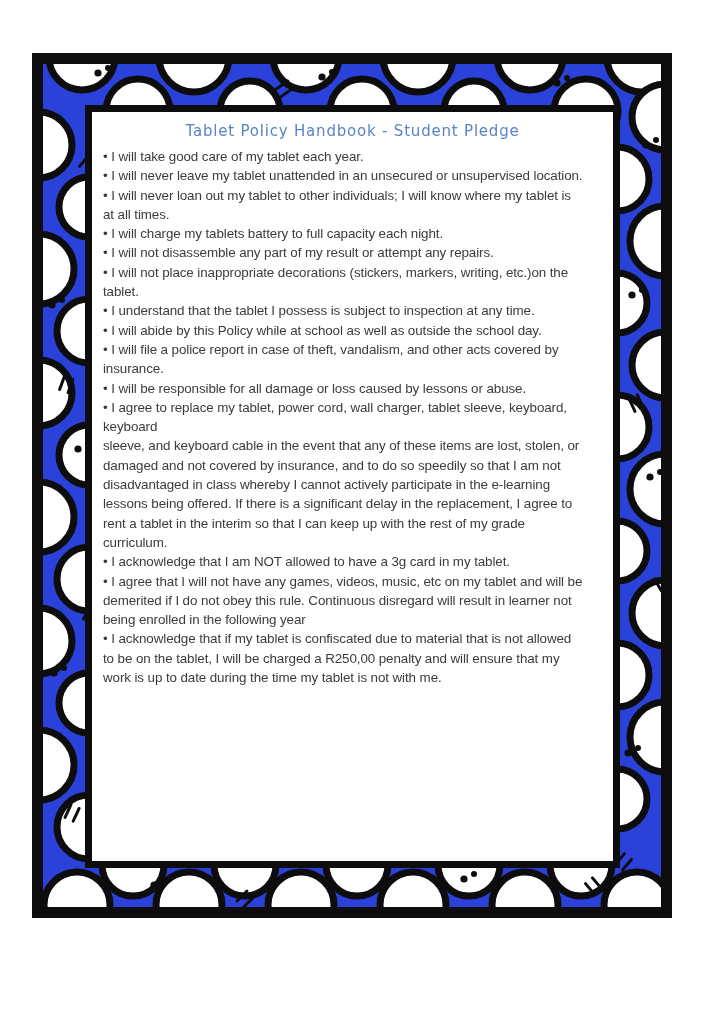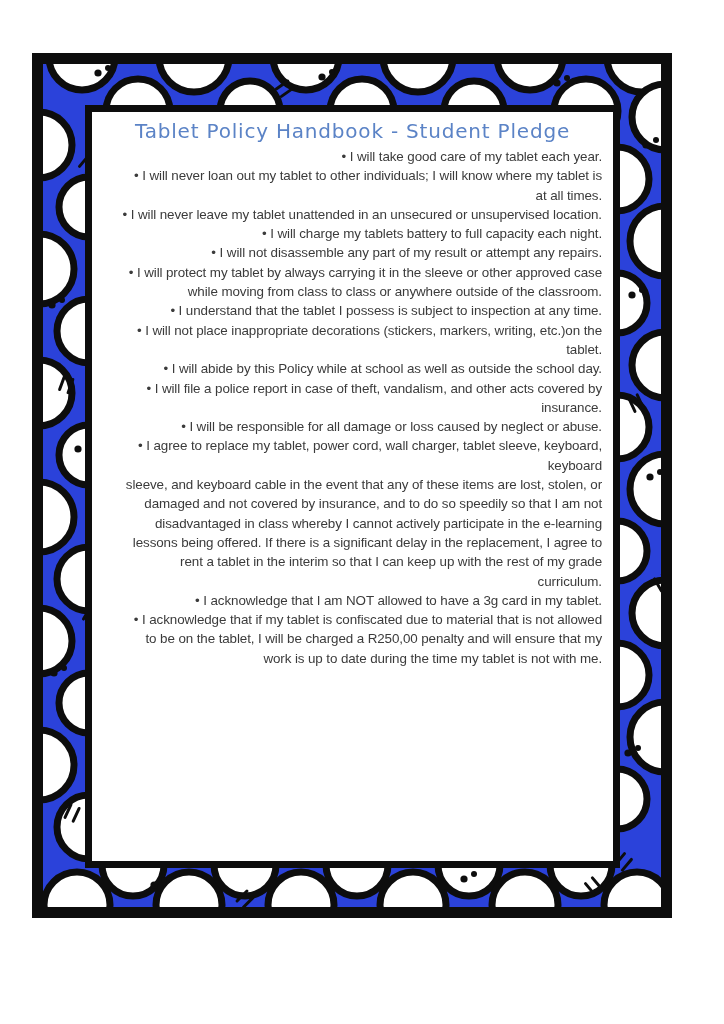--- a/index.html
+++ b/index.html
@@ -28,34 +28,33 @@
     position:absolute;left:85px;top:105px;
     width:535px;height:763px;
     background:var(--card-bg);
     border:7px solid var(--outline);
     padding:6px 11px 0 11px;
     overflow:hidden;
   }
   .title{
     font-family:"DejaVu Sans",sans-serif;
     font-weight:400;
-    font-size:20px;
+    font-size:15px;
     line-height:24px;
     letter-spacing:0.8px;
     color:var(--title-blue);
     text-align:center;
     padding:1px 0 4px 0;
   }
   .bullet{
     white-space:pre-wrap;
     font-size:13.4px;
     line-height:19.3px;
     letter-spacing:-0.1px;
     color:var(--body-text);
-    text-align:right;
   }
 </style>
 </head>
 <body>
 
 <div class="page">
 
   <svg class="frame" id="frame-svg" viewBox="0 0 640 865" aria-hidden="true">
       <rect x="0" y="0" width="640" height="865" fill="#2b42da"></rect>
       <circle cx="50" cy="4" r="33" fill="#ffffff" stroke="#0d0d0d" stroke-width="7"></circle>
@@ -154,42 +153,43 @@
       <line x1="569.3939132558766" y1="835.5772226146539" x2="560.3948867202649" y2="824.8526004109883" stroke="#0d0d0d" stroke-width="3" stroke-linecap="round"></line>
       <line x1="152.63768889816714" y1="74.49951326780578" x2="163.36231110183286" y2="65.50048673219422" stroke="#0d0d0d" stroke-width="3" stroke-linecap="round"></line>
       <line x1="158.422777385346" y1="81.39391325587658" x2="169.1473995890117" y2="72.39488672026502" stroke="#0d0d0d" stroke-width="3" stroke-linecap="round"></line>
       <rect x="5.5" y="5.5" width="629" height="854" fill="none" stroke="#0d0d0d" stroke-width="11"></rect>
     </svg>
 
   <div class="pledge-card">
     <h1 class="title">Tablet Policy Handbook - Student Pledge</h1>
     <div id="pledge-list">
         <p class="bullet">• I will take good care of my tablet each year.</p>
+        <p class="bullet">• I will never leave my tablet unattended in an unsecured or unsupervised location.</p>
         <p class="bullet">• I will never loan out my tablet to other individuals; I will know where my tablet is
 at all times.</p>
-        <p class="bullet">• I will never leave my tablet unattended in an unsecured or unsupervised location.</p>
         <p class="bullet">• I will charge my tablets battery to full capacity each night.</p>
         <p class="bullet">• I will not disassemble any part of my result or attempt any repairs.</p>
-        <p class="bullet">• I will protect my tablet by always carrying it in the sleeve or other approved case
-while moving from class to class or anywhere outside of the classroom.</p>
-        <p class="bullet">• I understand that the tablet I possess is subject to inspection at any time.</p>
         <p class="bullet">• I will not place inappropriate decorations (stickers, markers, writing, etc.)on the
 tablet.</p>
+        <p class="bullet">• I understand that the tablet I possess is subject to inspection at any time.</p>
         <p class="bullet">• I will abide by this Policy while at school as well as outside the school day.</p>
         <p class="bullet">• I will file a police report in case of theft, vandalism, and other acts covered by
 insurance.</p>
-        <p class="bullet">• I will be responsible for all damage or loss caused by neglect or abuse.</p>
+        <p class="bullet">• I will be responsible for all damage or loss caused by lessons or abuse.</p>
         <p class="bullet">• I agree to replace my tablet, power cord, wall charger, tablet sleeve, keyboard,
 keyboard
 sleeve, and keyboard cable in the event that any of these items are lost, stolen, or
 damaged and not covered by insurance, and to do so speedily so that I am not
 disadvantaged in class whereby I cannot actively participate in the e-learning
 lessons being offered. If there is a significant delay in the replacement, I agree to
 rent a tablet in the interim so that I can keep up with the rest of my grade
 curriculum.</p>
         <p class="bullet">• I acknowledge that I am NOT allowed to have a 3g card in my tablet.</p>
+        <p class="bullet">• I agree that I will not have any games, videos, music, etc on my tablet and will be
+demerited if I do not obey this rule. Continuous disregard will result in learner not
+being enrolled in the following year</p>
         <p class="bullet">• I acknowledge that if my tablet is confiscated due to material that is not allowed
 to be on the tablet, I will be charged a R250,00 penalty and will ensure that my
 work is up to date during the time my tablet is not with me.</p>
       </div>
   </div>
 
 </div>
 
 </body></html>

